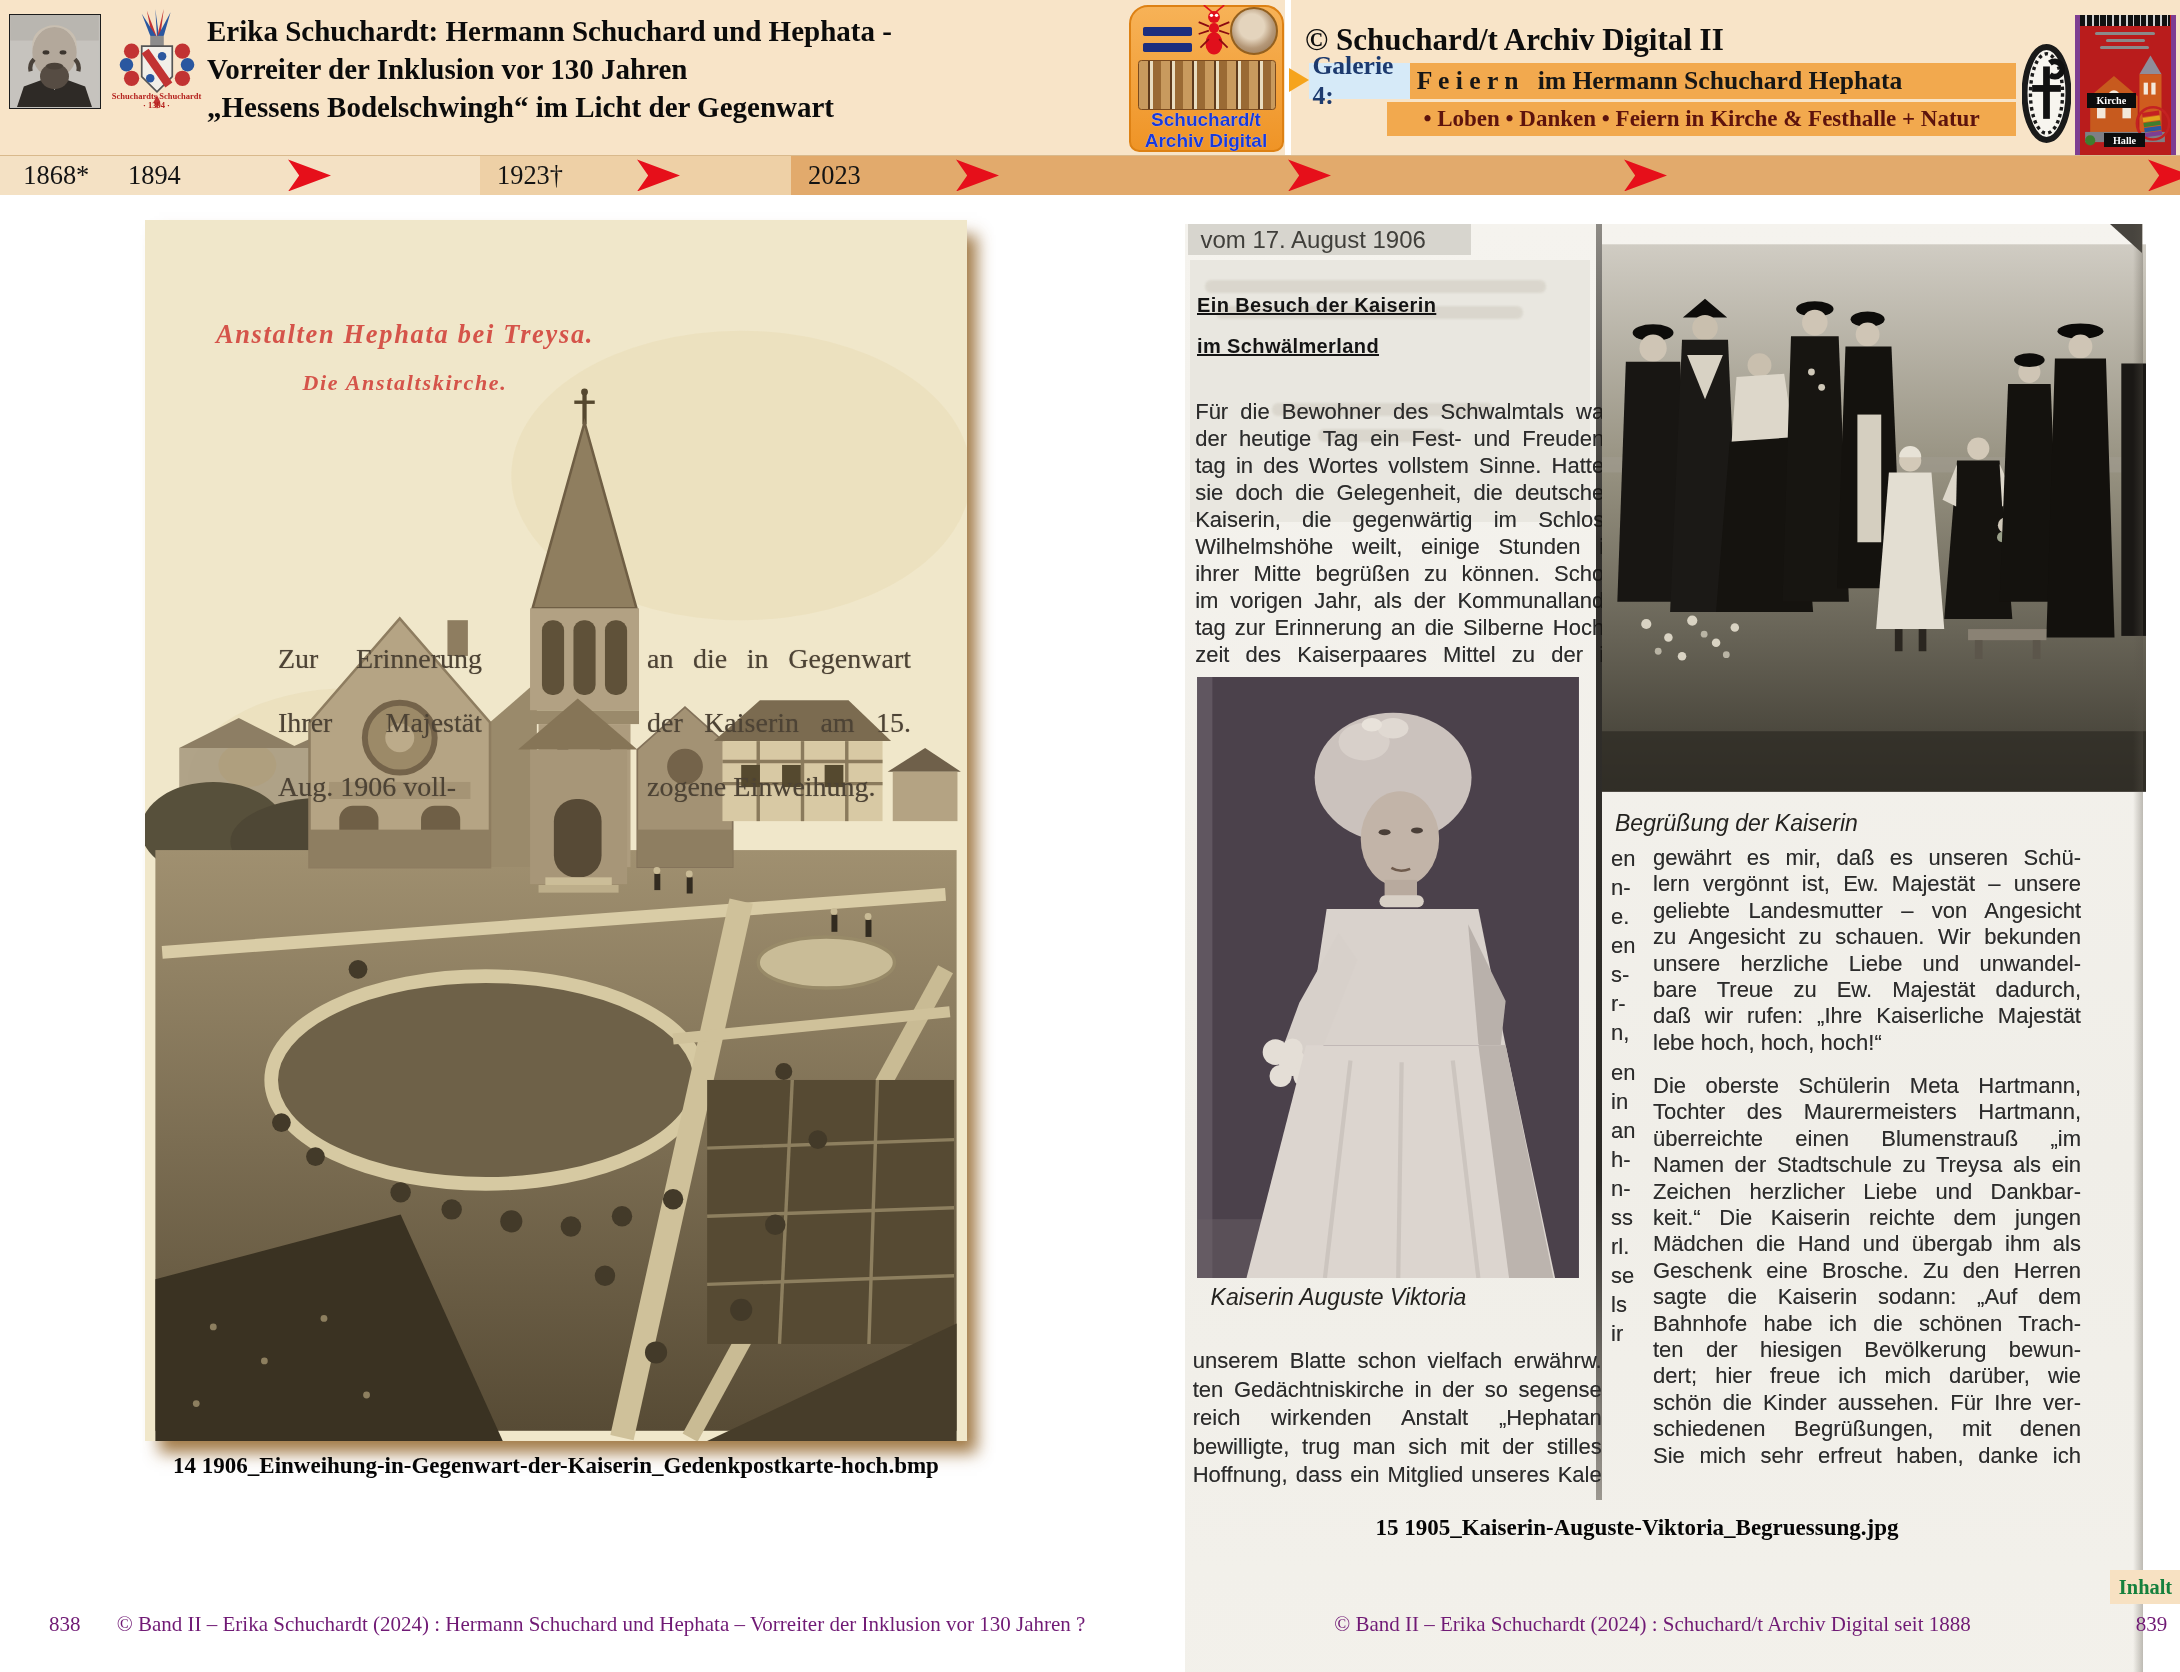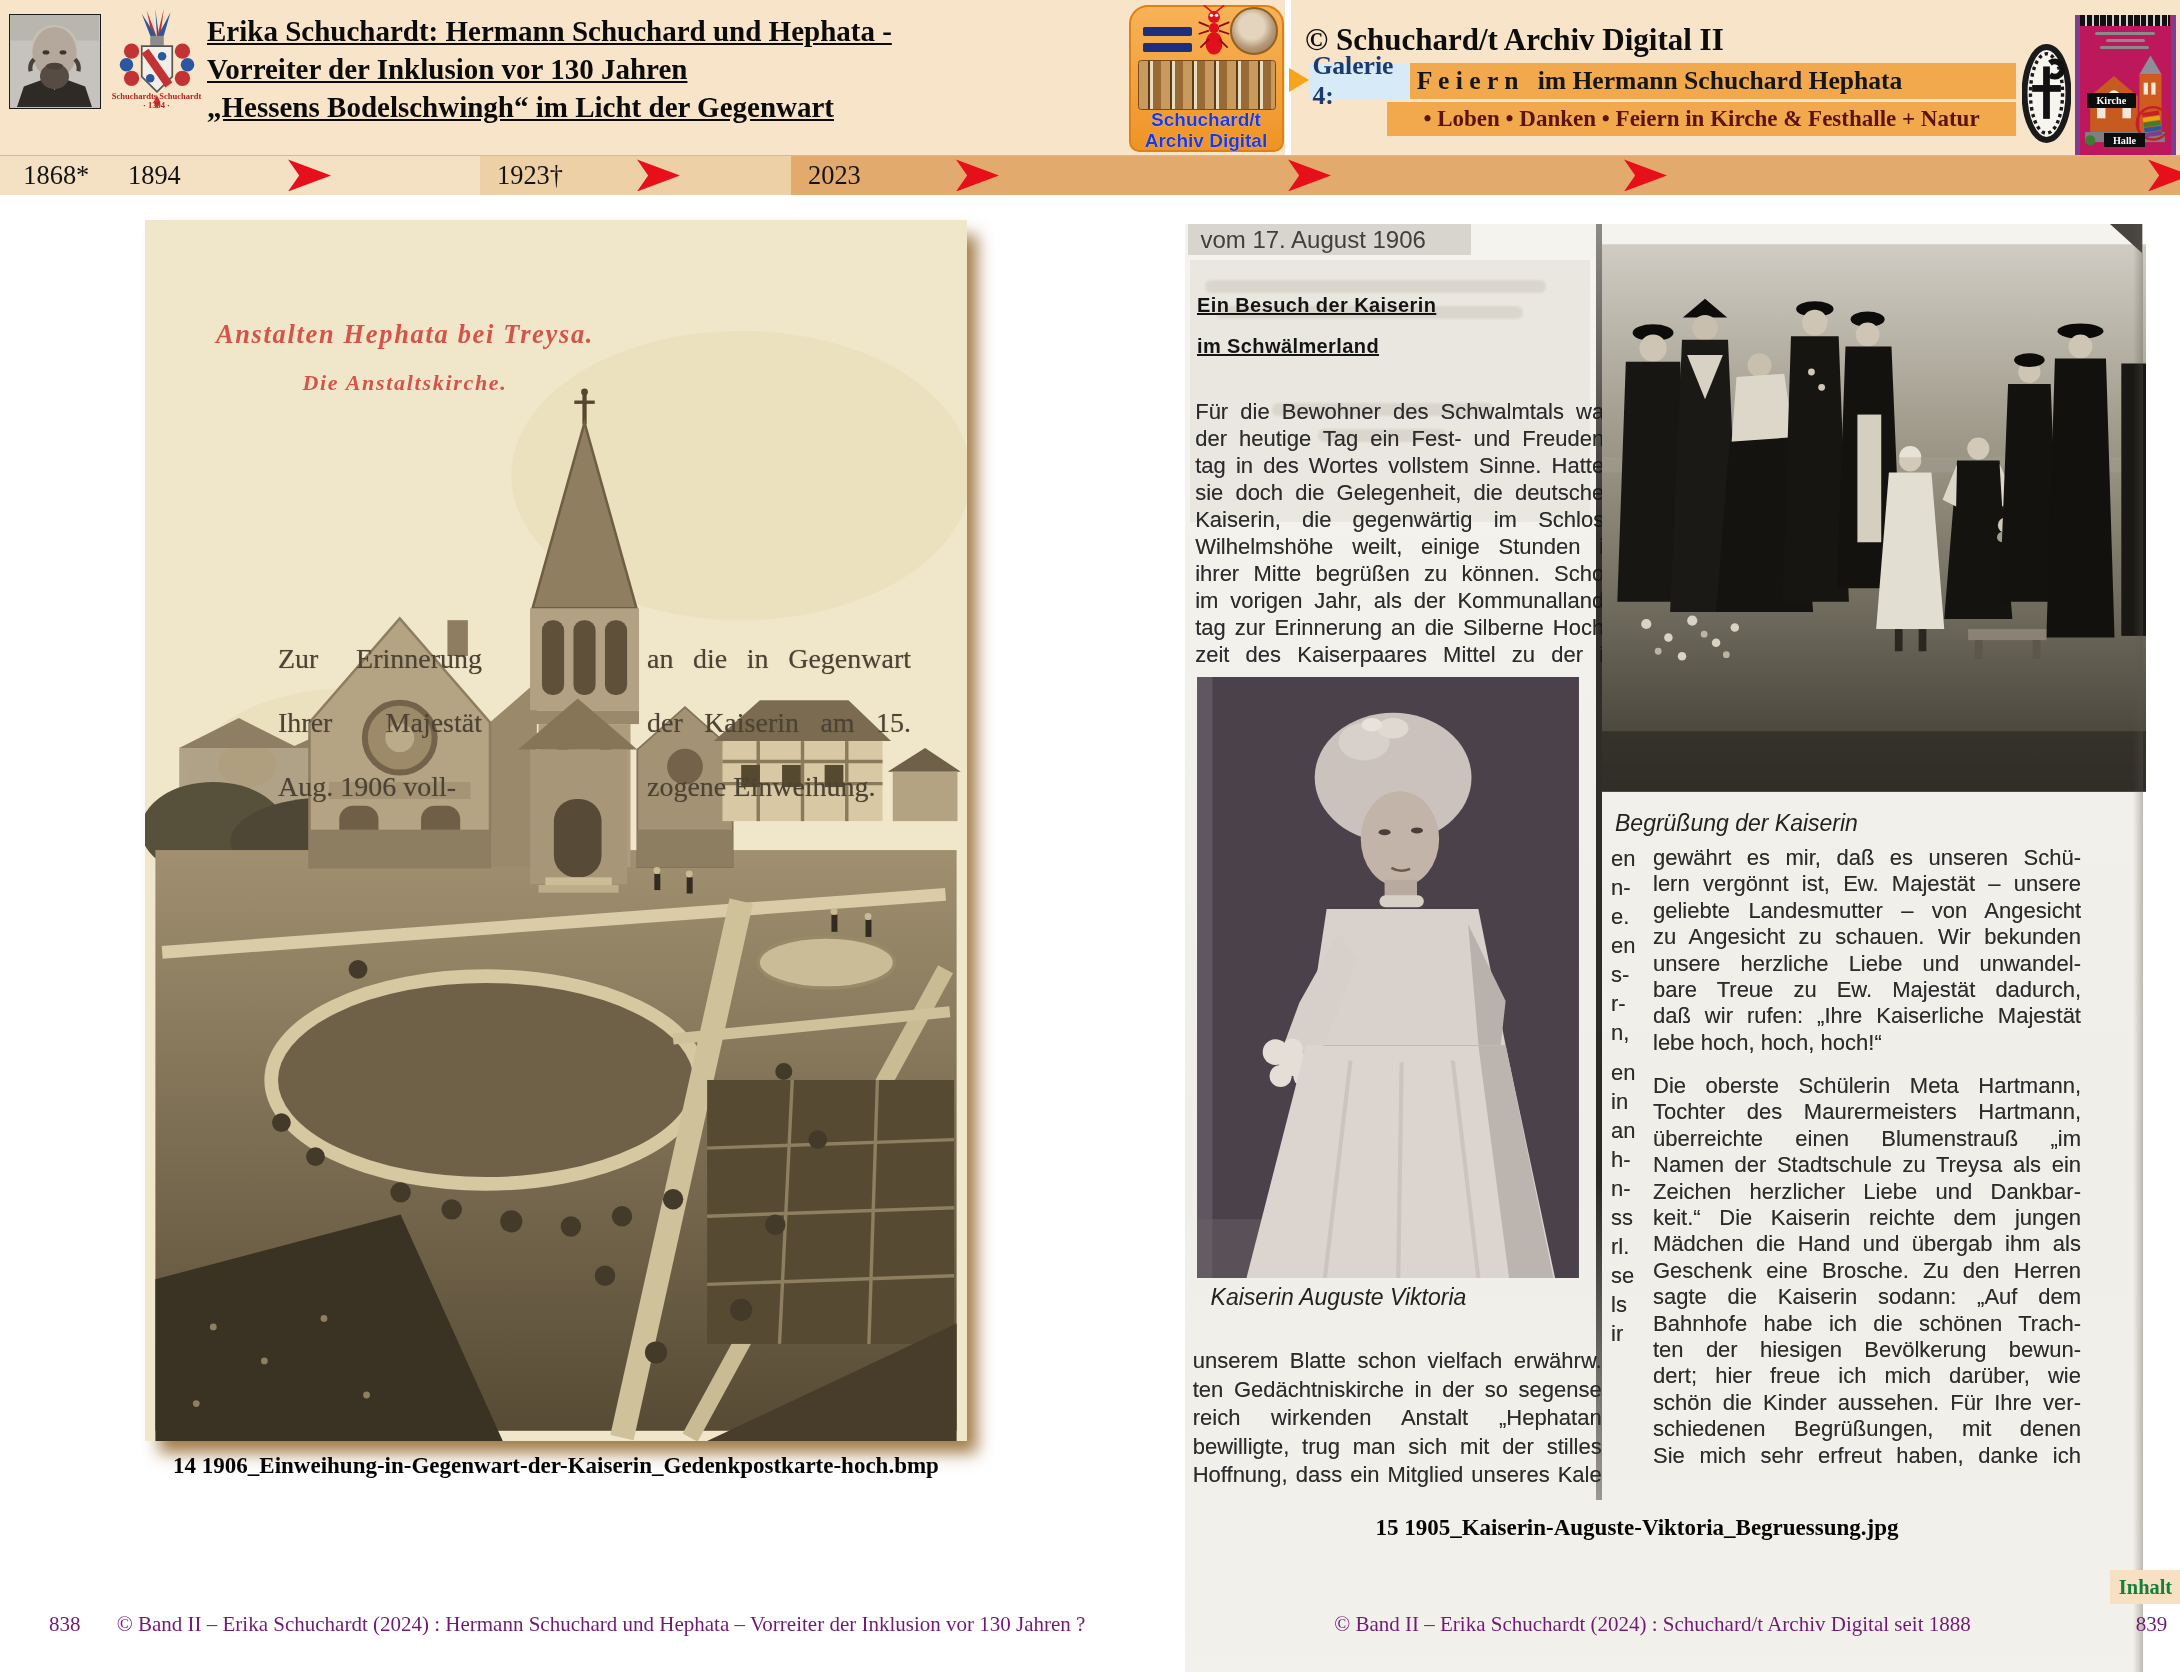--- a/index.html
+++ b/index.html
@@ -8,21 +8,21 @@
   .abs{position:absolute;}
 
   
   .header{left:0;top:0;width:2181px;height:155px;background:#f8e4c8;}
   .hdr-divider{left:1285px;top:0;width:6px;height:155px;background:#ffffff;}
   .portrait{left:8.5px;top:13.6px;width:92px;height:95px;border:1.7px solid #1c1c1c;background:#c4c2bd;box-sizing:border-box;}
   .arms{left:118px;top:6.8px;width:78px;height:112px;}
   .arms-text{left:109px;top:92px;width:95px;text-align:center;color:#b5231f;
              font-family:"Liberation Serif",serif;font-weight:bold;font-size:8.5px;line-height:9.4px;}
   .main-title{left:207px;top:12px;width:911px;color:#0b0b0b;
-              font-family:"Liberation Serif",serif;font-weight:bold;font-size:29px;line-height:38px;text-decoration:underline;}
+              font-family:"Liberation Serif",serif;font-weight:bold;font-size:29px;line-height:38px;}
   .logo{left:1129px;top:5.1px;width:155px;height:147px;border-radius:19px 19px 10.2px 10.2px;
         background:linear-gradient(#f7b257,#ef9426);border:2.6px solid #dd8114;box-sizing:border-box;}
   .logo-eq1{left:12px;top:20.4px;width:49px;height:8.5px;background:#1d2e7e;border-radius:1.7px;}
   .logo-eq2{left:12px;top:36px;width:49px;height:8.5px;background:#1d2e7e;border-radius:1.7px;}
   .logo-books{left:6.8px;top:53px;width:136px;height:48px;border-radius:3.4px;
       background:repeating-linear-gradient(90deg,#c89a5e 0 8.5px,#5e3a1c 8.5px 11px,#e9ddc0 11px 13.6px,#9a6a34 13.6px 22px);
       border:0.9px solid #7a4a1e;}
   .logo-photo{left:99px;top:0px;width:48px;height:48px;border-radius:50%;
       background:radial-gradient(circle at 45% 40%, #e4d4bd 0 35%, #b59878 60%, #8a6a48 100%);
       border:2.6px solid #93601f;box-sizing:border-box;}
@@ -35,21 +35,21 @@
   .gal-chip{left:1309px;top:63px;width:101px;height:36px;background:#d6eaf8;
       font-family:"Liberation Serif",serif;font-weight:bold;font-size:25.6px;color:#1d3a6e;
       display:flex;align-items:center;padding-left:3.4px;box-sizing:border-box;}
   .gal-bar{left:1410px;top:63px;width:606px;height:36px;background:#f2a94e;
       font-family:"Liberation Serif",serif;font-weight:bold;font-size:25.6px;color:#161616;
       display:flex;align-items:center;padding-left:6.8px;box-sizing:border-box;white-space:pre;}
   .gal-sub{left:1387px;top:102px;width:629px;height:34px;background:#f2a94e;
       font-family:"Liberation Serif",serif;font-weight:bold;font-size:23px;color:#5d130d;
       display:flex;align-items:center;justify-content:center;}
   .seal{left:2022px;top:44px;width:49px;height:99px;}
-  .bcover{left:2075px;top:15.3px;width:101px;height:140px;background:#be185d;
+  .bcover{left:2075px;top:15.3px;width:101px;height:140px;background:#b91c1c;
       border-left:5.1px solid #7d3e92;border-right:5.1px solid #7d3e92;box-sizing:border-box;overflow:hidden;padding-left:16px;}
   .bc-top{left:0;top:0;width:90px;height:11px;
       background:#111 repeating-linear-gradient(90deg,#111 0 5.1px,#cfcfcf 5.1px 6.8px);}
   .bc-bar{background:#8a8a8a;height:2.6px;border-radius:1.7px;}
   .bc-kirche{left:6.8px;top:78px;width:49px;height:14.5px;background:#0c0c0c;color:#fff;
       font-family:"Liberation Serif",serif;font-weight:bold;font-size:10.2px;
       display:flex;align-items:center;justify-content:center;}
   .bc-halle{left:24px;top:118px;width:41px;height:13.6px;background:#0c0c0c;color:#fff;
       font-family:"Liberation Serif",serif;font-weight:bold;font-size:10.2px;
       display:flex;align-items:center;justify-content:center;}

